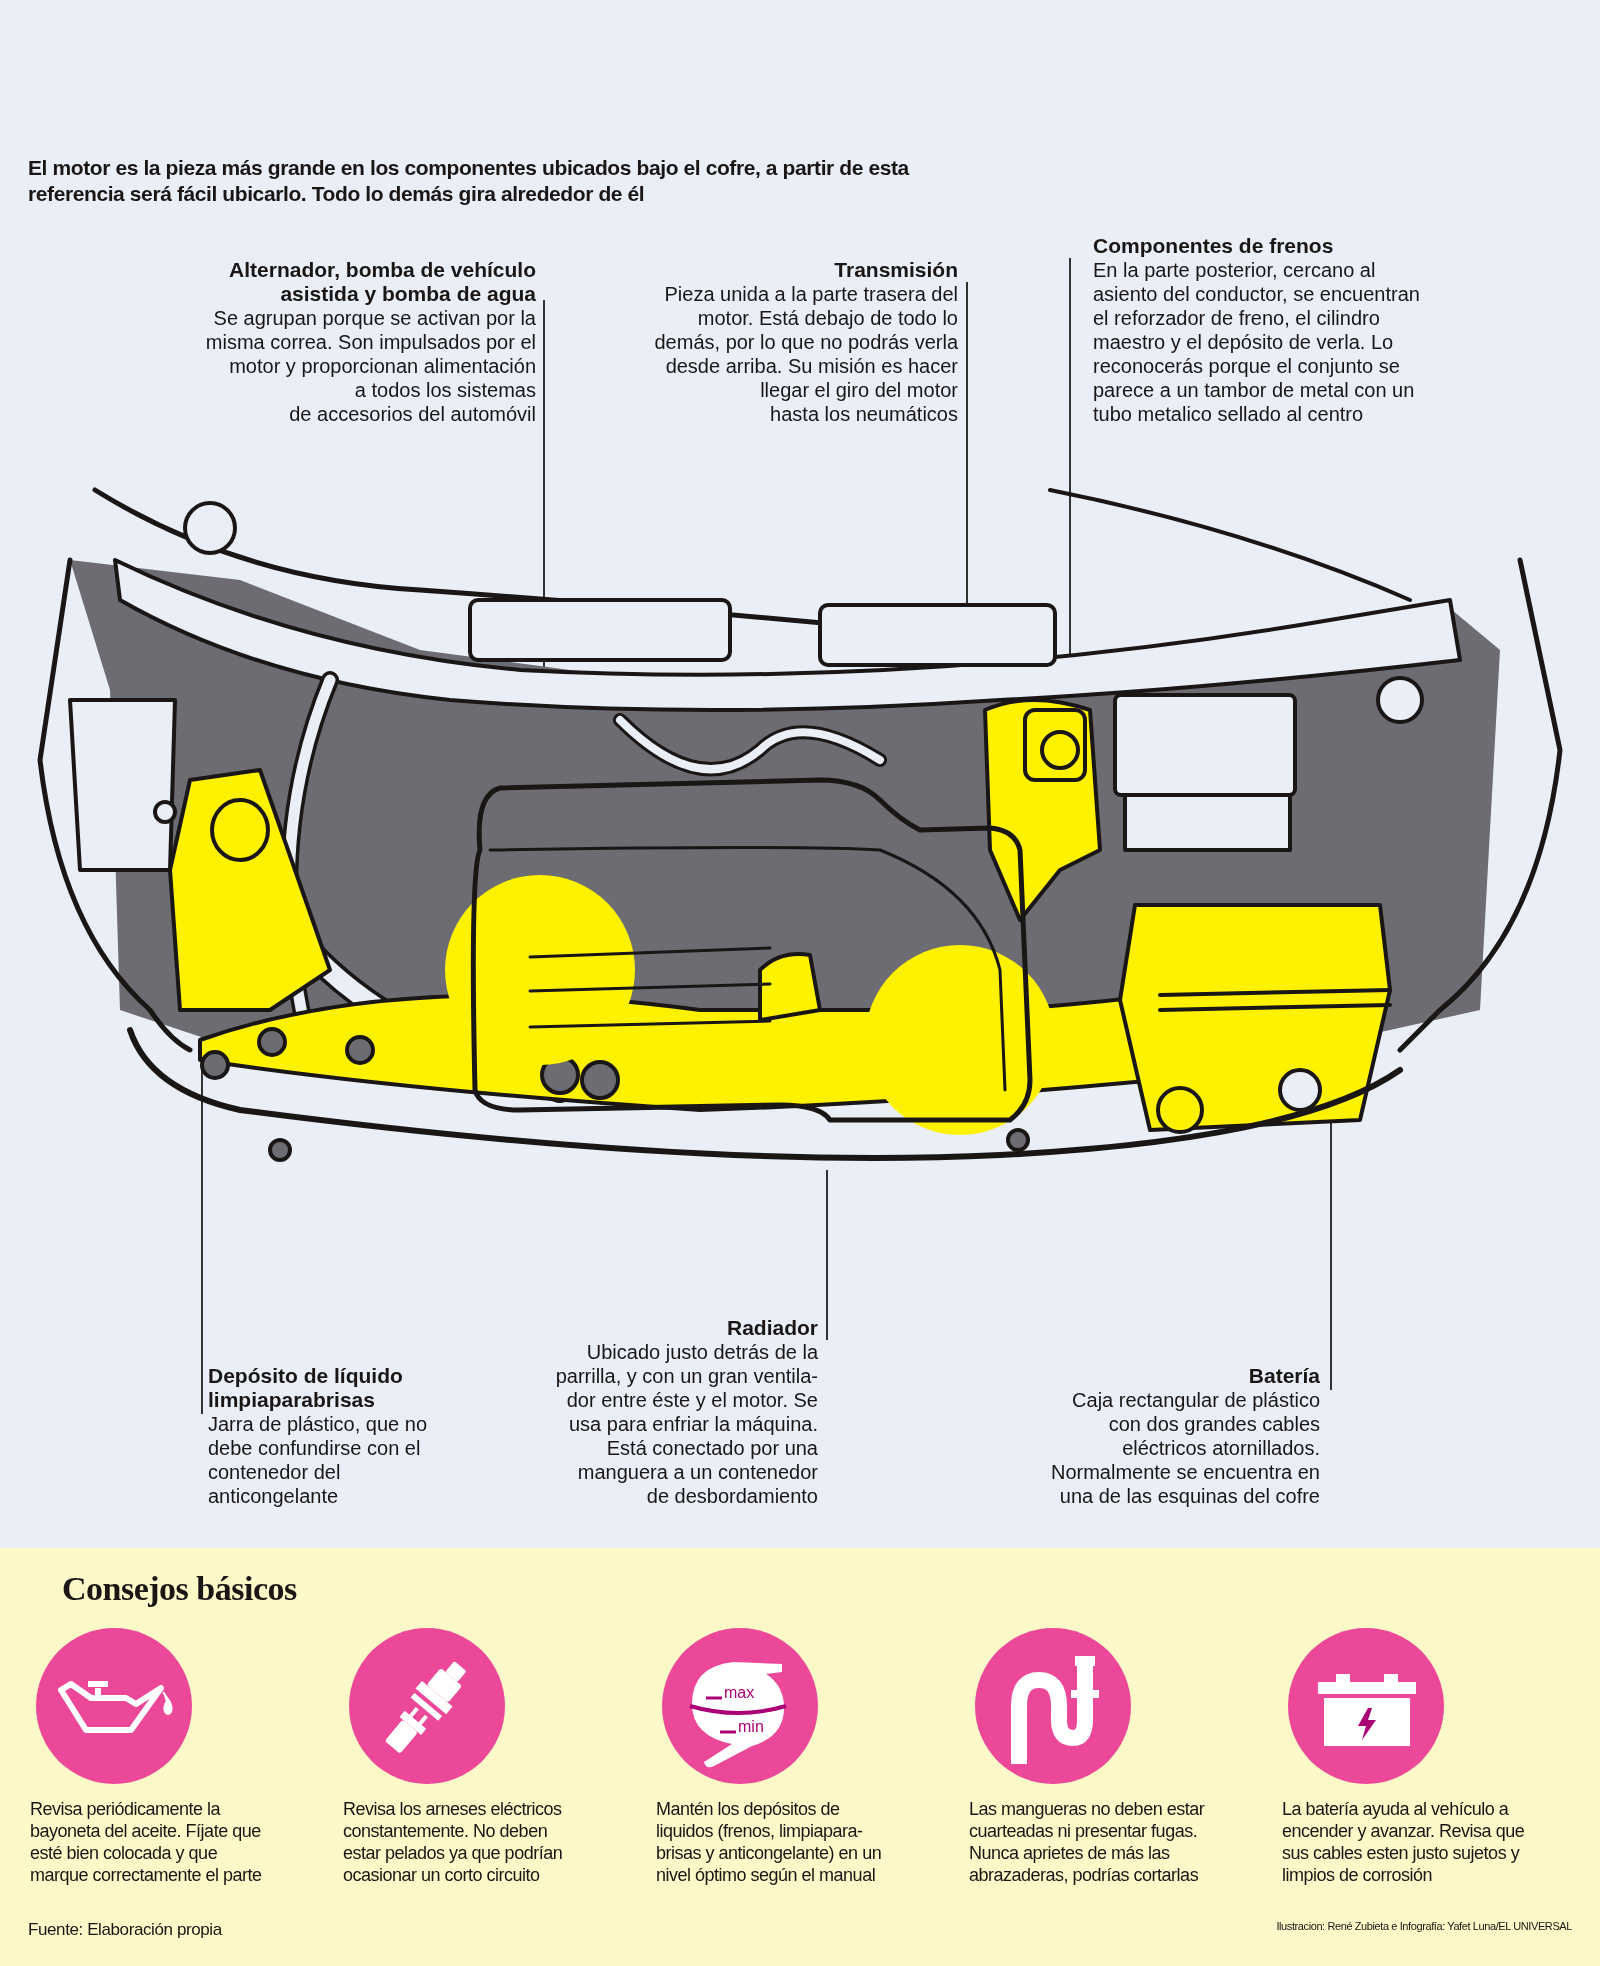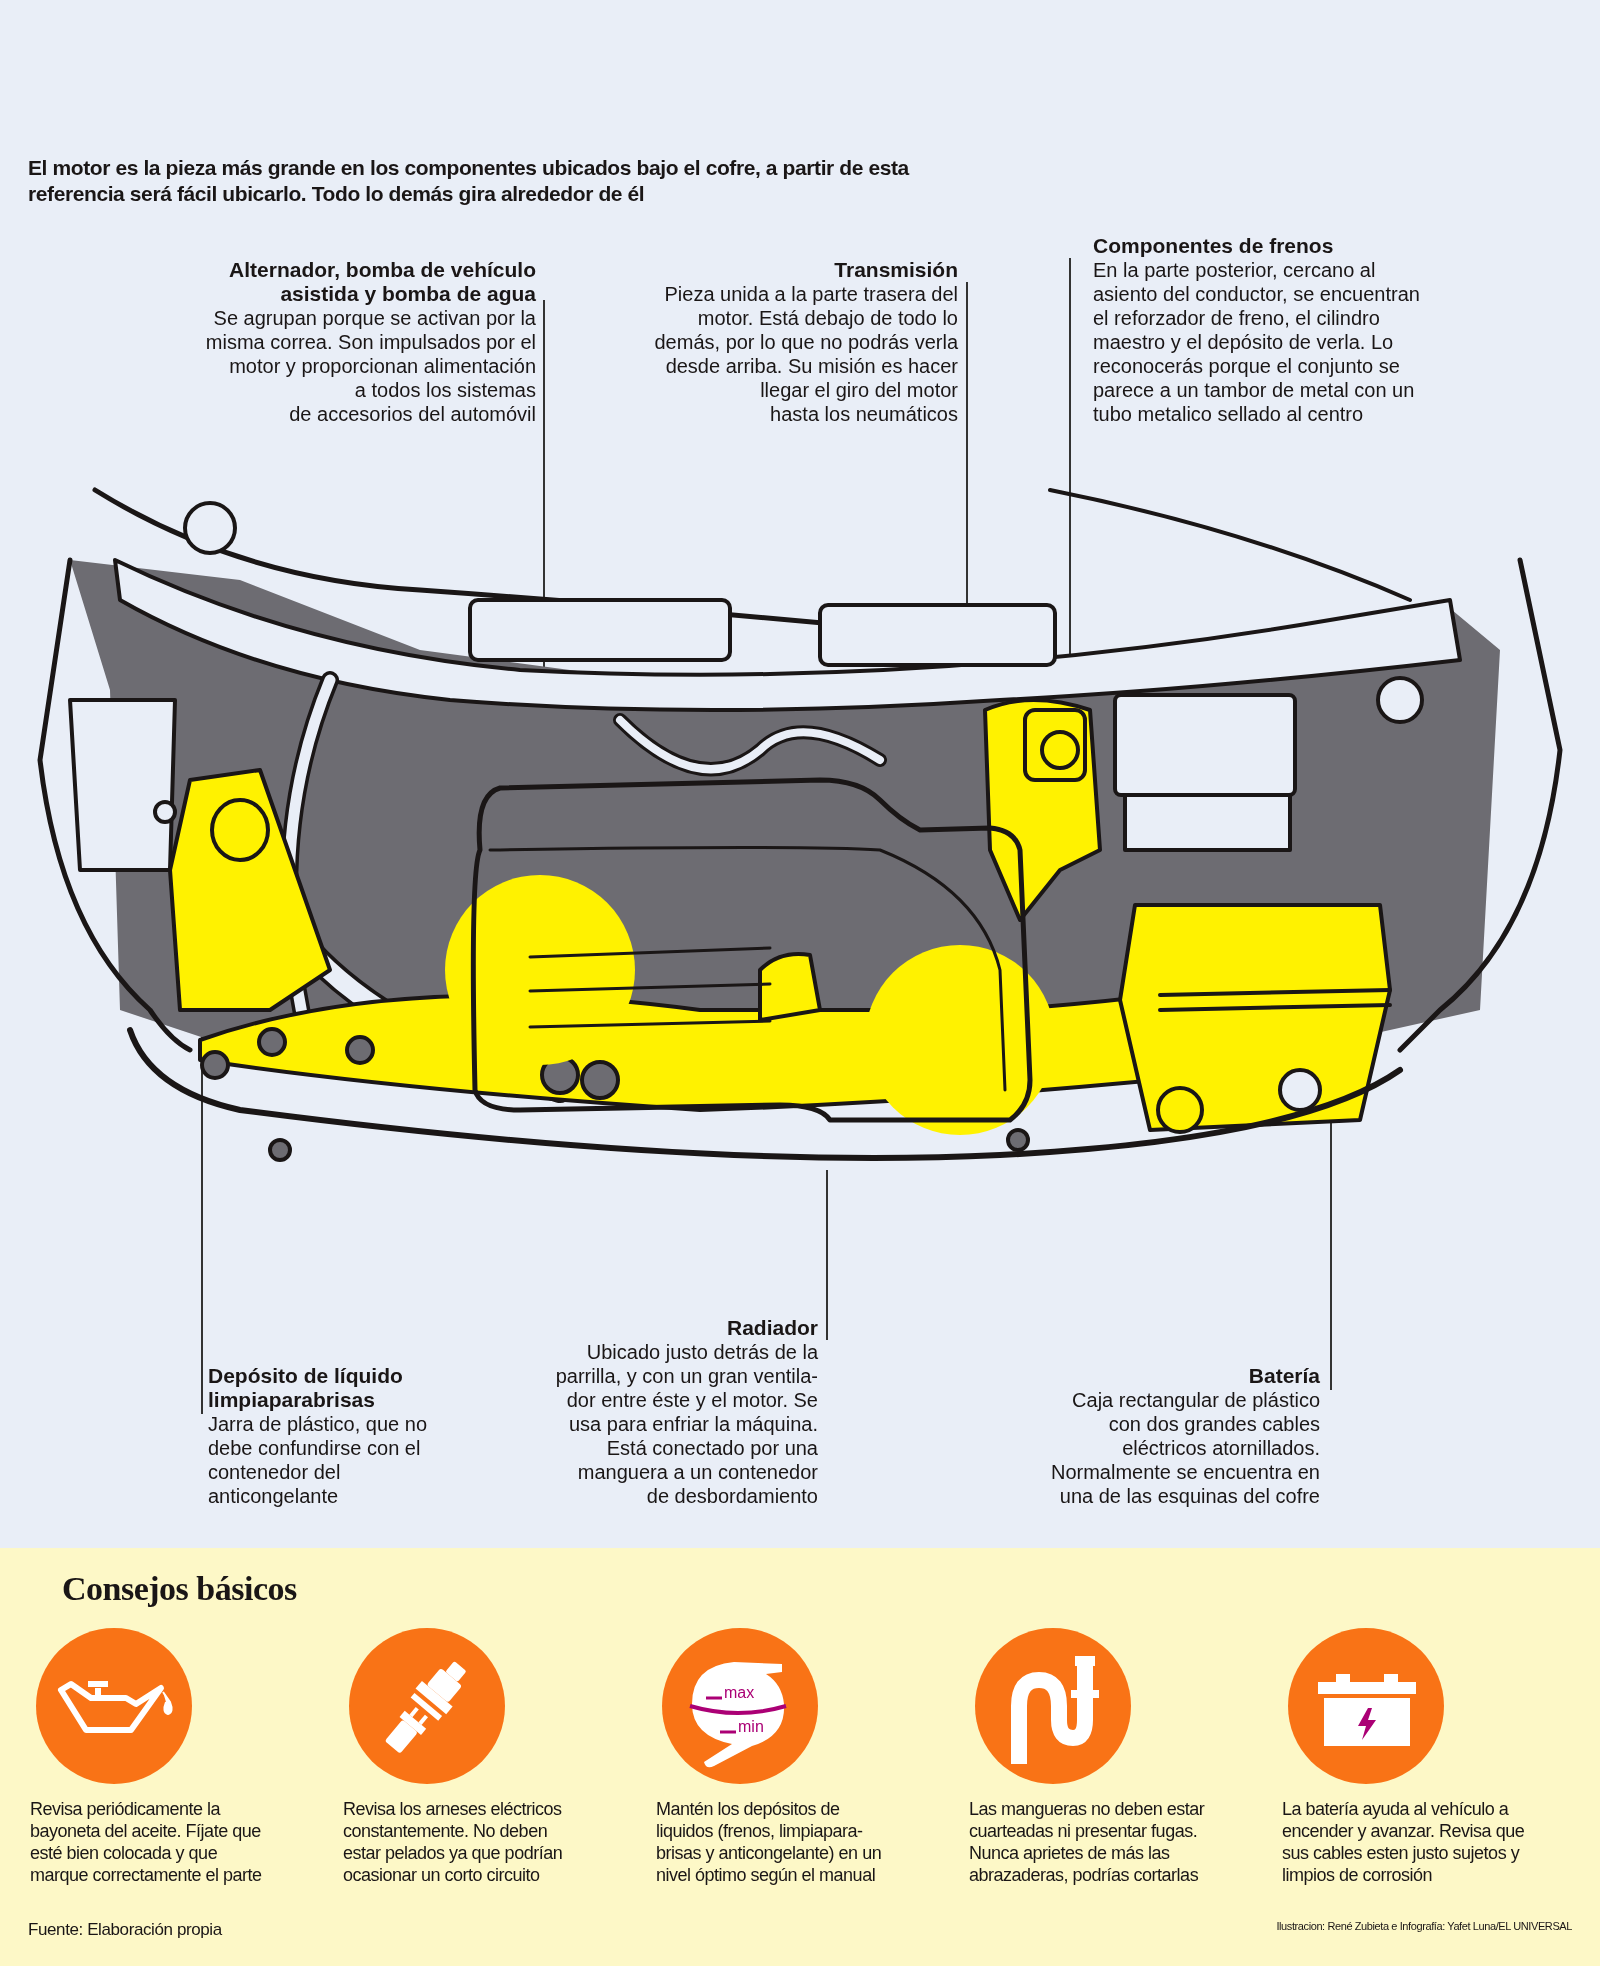--- a/index.html
+++ b/index.html
@@ -25,21 +25,21 @@
   .tips-panel {
     position:absolute; left:0; top:1548px; width:1600px; height:418px;
     background:#fdf8c7;
   }
   .tips-title {
     position:absolute; left:30px; top:22px;
     font-family:Liberation Serif, serif; font-weight:bold; font-size:34px; letter-spacing:-0.5px;margin-left:32px;
   }
   .tip { position:absolute; top:80px; width:290px; }
   .tip .circle {
-    width:156px; height:156px; border-radius:50%; background:#f97316;
+    width:156px; height:156px; border-radius:50%; background:#ec4899;
     position:relative; margin-left:6px;
   }
   .tip .circle svg { position:absolute; left:0; top:0; width:156px; height:156px; }
   .tip .text {
     margin-top:14px; font-size:18px; line-height:22px; letter-spacing:-0.5px;
     font-family:"Liberation Sans Narrow","Liberation Sans", sans-serif;
   }
   .footer-left { position:absolute; left:28px; top:1920px; font-size:17px; letter-spacing:-0.4px; }
   .footer-right { position:absolute; right:28px; top:1920px; font-size:11px; letter-spacing:-0.4px; }
 </style>

